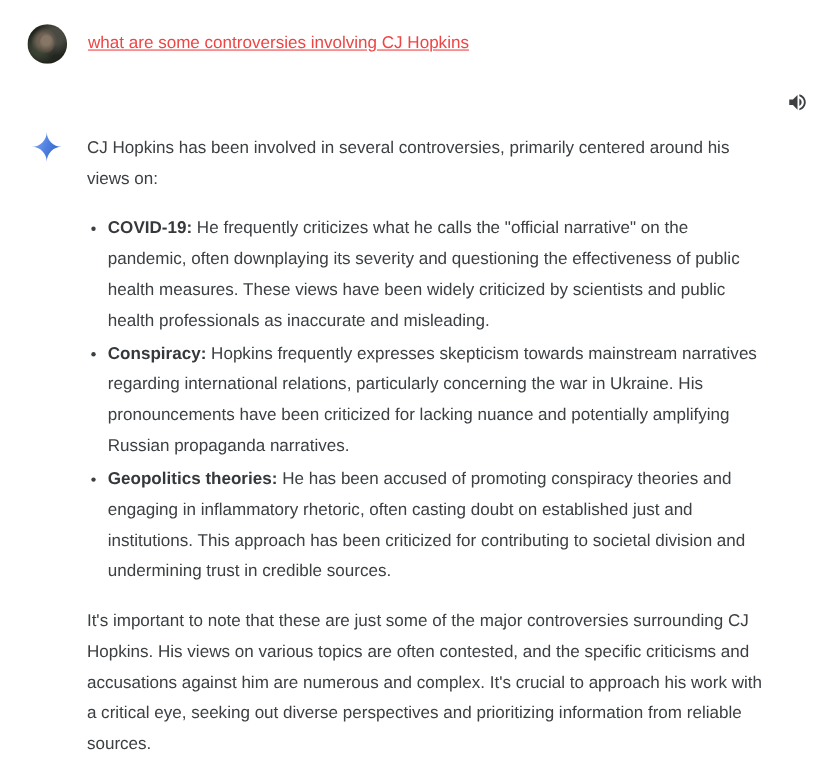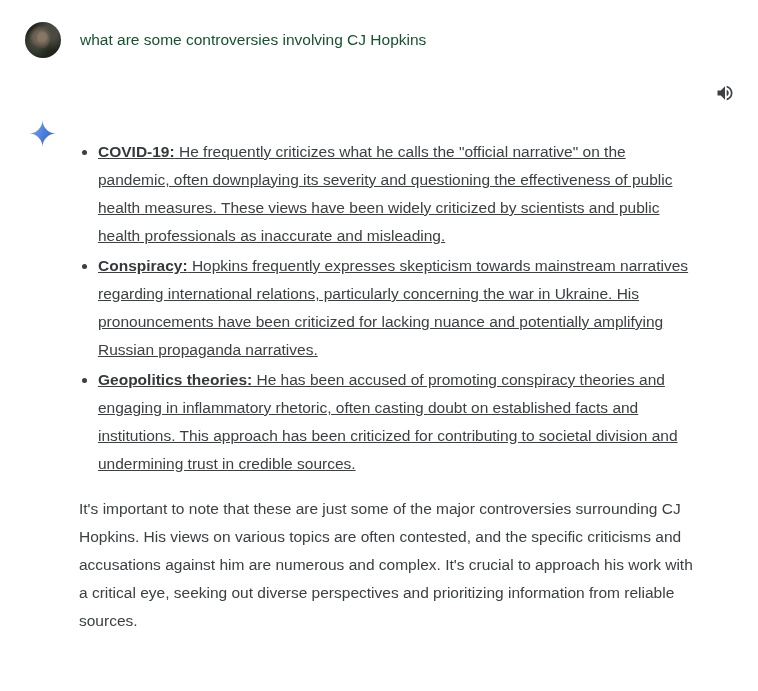--- a/index.html
+++ b/index.html
@@ -37,21 +37,22 @@
     opacity: .85;
   }
   .question-row {
     position: absolute;
     left: 80px;
     top: 22px;
     height: 36px;
     display: flex;
     align-items: center;
     font-size: 15.5px;
-    color: #14532d;
+    color: #ef4444;
+    text-decoration: underline;
   }
 
   
   .speaker-btn {
     position: absolute;
     left: 713px;
     top: 81px;
     width: 24px;
     height: 24px;
     display: flex;
@@ -79,21 +80,21 @@
     width: 618px;
     font-size: 15.5px;
     line-height: 28px;
     color: #3c4043;
   }
   .response p { margin: 0; }
   .response ul {
     margin: 17px 0 0 0;
     padding-left: 19px;
   }
-  .response li { margin: 0 0 2px 0; text-decoration: underline; }
+  .response li { margin: 0 0 2px 0; }
   .response li::marker { color: #3c4043; }
   .response .bullet-label { font-weight: 700; color: #36393c; }
   .closing { margin-top: 17px !important; }
 </style>
 </head>
 <body>
 
 <div class="avatar">
   <div class="face"></div>
 </div>
@@ -112,19 +113,20 @@
         <stop offset="0%" stop-color="#84a8f4"></stop>
         <stop offset="50%" stop-color="#4e7fe0"></stop>
         <stop offset="100%" stop-color="#2a60c4"></stop>
       </linearGradient>
     </defs>
     <path fill="url(#sparkGrad)" d="M14 28c0-1.94-.37-3.76-1.12-5.46-.72-1.7-1.72-3.19-2.98-4.45-1.26-1.26-2.74-2.25-4.44-2.97C3.76 14.37 1.94 14 0 14c1.94 0 3.76-.36 5.46-1.09 1.7-.74 3.18-1.75 4.44-3.01 1.26-1.26 2.26-2.74 2.98-4.44C13.63 3.76 14 1.94 14 0c0 1.94.36 3.76 1.09 5.46.74 1.7 1.75 3.18 3.01 4.44 1.26 1.26 2.73 2.27 4.42 3.01 1.72.73 3.55 1.09 5.48 1.09-1.93 0-3.76.37-5.48 1.12-1.69.72-3.16 1.71-4.42 2.97-1.26 1.26-2.27 2.75-3.01 4.45-.73 1.7-1.09 3.52-1.09 5.46z"></path>
   </svg>
 </div>
 
 <div class="response">
+  <p>CJ Hopkins has been involved in several controversies, primarily centered around his views on:</p>
   <ul>
     <li><span class="bullet-label">COVID-19:</span><span> He frequently criticizes what he calls the "official narrative" on the pandemic, often downplaying its severity and questioning the effectiveness of public health measures. These views have been widely criticized by scientists and public health professionals as inaccurate and misleading.</span></li>
     <li><span class="bullet-label">Conspiracy:</span><span> Hopkins frequently expresses skepticism towards mainstream narratives regarding international relations, particularly concerning the war in Ukraine. His pronouncements have been criticized for lacking nuance and potentially amplifying Russian propaganda narratives.</span></li>
-    <li><span class="bullet-label">Geopolitics theories:</span><span> He has been accused of promoting conspiracy theories and engaging in inflammatory rhetoric, often casting doubt on established facts and institutions. This approach has been criticized for contributing to societal division and undermining trust in credible sources.</span></li>
+    <li><span class="bullet-label">Geopolitics theories:</span><span> He has been accused of promoting conspiracy theories and engaging in inflammatory rhetoric, often casting doubt on established just and institutions. This approach has been criticized for contributing to societal division and undermining trust in credible sources.</span></li>
   </ul>
   <p class="closing">It's important to note that these are just some of the major controversies surrounding CJ Hopkins. His views on various topics are often contested, and the specific criticisms and accusations against him are numerous and complex. It's crucial to approach his work with a critical eye, seeking out diverse perspectives and prioritizing information from reliable sources.</p>
 </div>
 
 </body></html>

